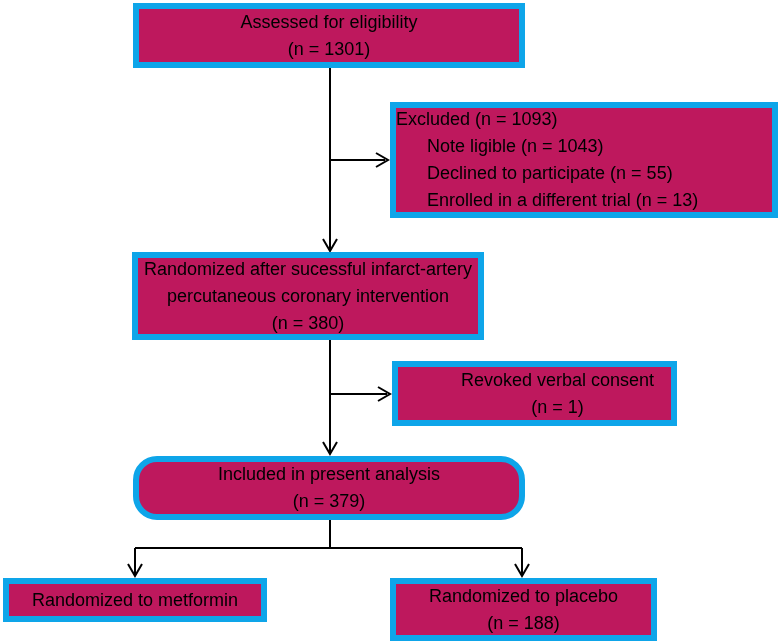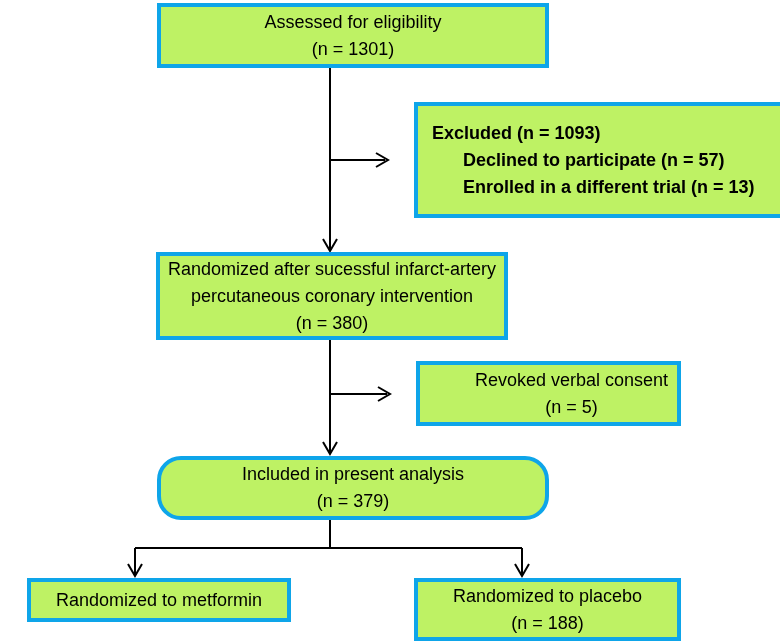--- a/index.html
+++ b/index.html
@@ -12,42 +12,39 @@
     width: 780px;
     height: 643px;
     background: #ffffff;
     font-family: "Liberation Sans", sans-serif;
     color: #000000;
     overflow: hidden;
   }
   .flow-box {
     position: absolute;
     box-sizing: border-box;
-    border: 4px solid #0ea5e9;
-    background: #bef264;
+    border: 6px solid #0ea5e9;
+    background: #be185d;
     display: flex;
     flex-direction: column;
     justify-content: center;
     text-align: center;
     font-size: 18px;
     line-height: 27px;
-    margin-left: 24px;
   }
   .flow-box .line { display: block; }
   .flow-box.left-align {
     text-align: left;
-    padding-left: 14px;
     padding-right: 6px;
-    font-weight: bold;
   }
   .flow-box.left-align .indent { padding-left: 31px; }
   #box-assessed   { left: 133px; top:   3px; width: 392px; height: 65px; }
   #box-excluded   { left: 390px; top: 102px; width: 388px; height: 116px; }
   #box-randomized { left: 132px; top: 252px; width: 352px; height: 88px; }
-  #box-revoked    { left: 392px; top: 361px; width: 265px; height: 65px; padding-left: 46px; }
+  #box-revoked    { left: 392px; top: 361px; width: 285px; height: 65px; padding-left: 46px; }
   #box-included   { left: 133px; top: 456px; width: 392px; height: 64px; border-radius: 24px; }
   #box-metformin  { left:   3px; top: 578px; width: 264px; height: 44px; }
   #box-placebo    { left: 390px; top: 578px; width: 267px; height: 63px; }
   svg.connectors {
     position: absolute;
     left: 0;
     top: 0;
     pointer-events: none;
   }
   svg.connectors * {
@@ -85,33 +82,34 @@
     <polyline points="515,564 522,576 529,564"></polyline>
   </svg>
 
   <div class="flow-box" id="box-assessed">
     <span class="line">Assessed for eligibility</span>
     <span class="line">(n = 1301)</span>
   </div>
 
   <div class="flow-box left-align" id="box-excluded">
     <span class="line">Excluded (n = 1093)</span>
-    <span class="line indent">Declined to participate (n = 57)</span>
+    <span class="line indent">Note ligible (n = 1043)</span>
+    <span class="line indent">Declined to participate (n = 55)</span>
     <span class="line indent">Enrolled in a different trial (n = 13)</span>
   </div>
 
   <div class="flow-box" id="box-randomized">
     <span class="line">Randomized after sucessful infarct-artery</span>
     <span class="line">percutaneous coronary intervention</span>
     <span class="line">(n = 380)</span>
   </div>
 
   <div class="flow-box" id="box-revoked">
     <span class="line">Revoked verbal consent</span>
-    <span class="line">(n = 5)</span>
+    <span class="line">(n = 1)</span>
   </div>
 
   <div class="flow-box" id="box-included">
     <span class="line">Included in present analysis</span>
     <span class="line">(n = 379)</span>
   </div>
 
   <div class="flow-box" id="box-metformin">
     <span class="line">Randomized to metformin</span>
   </div>

